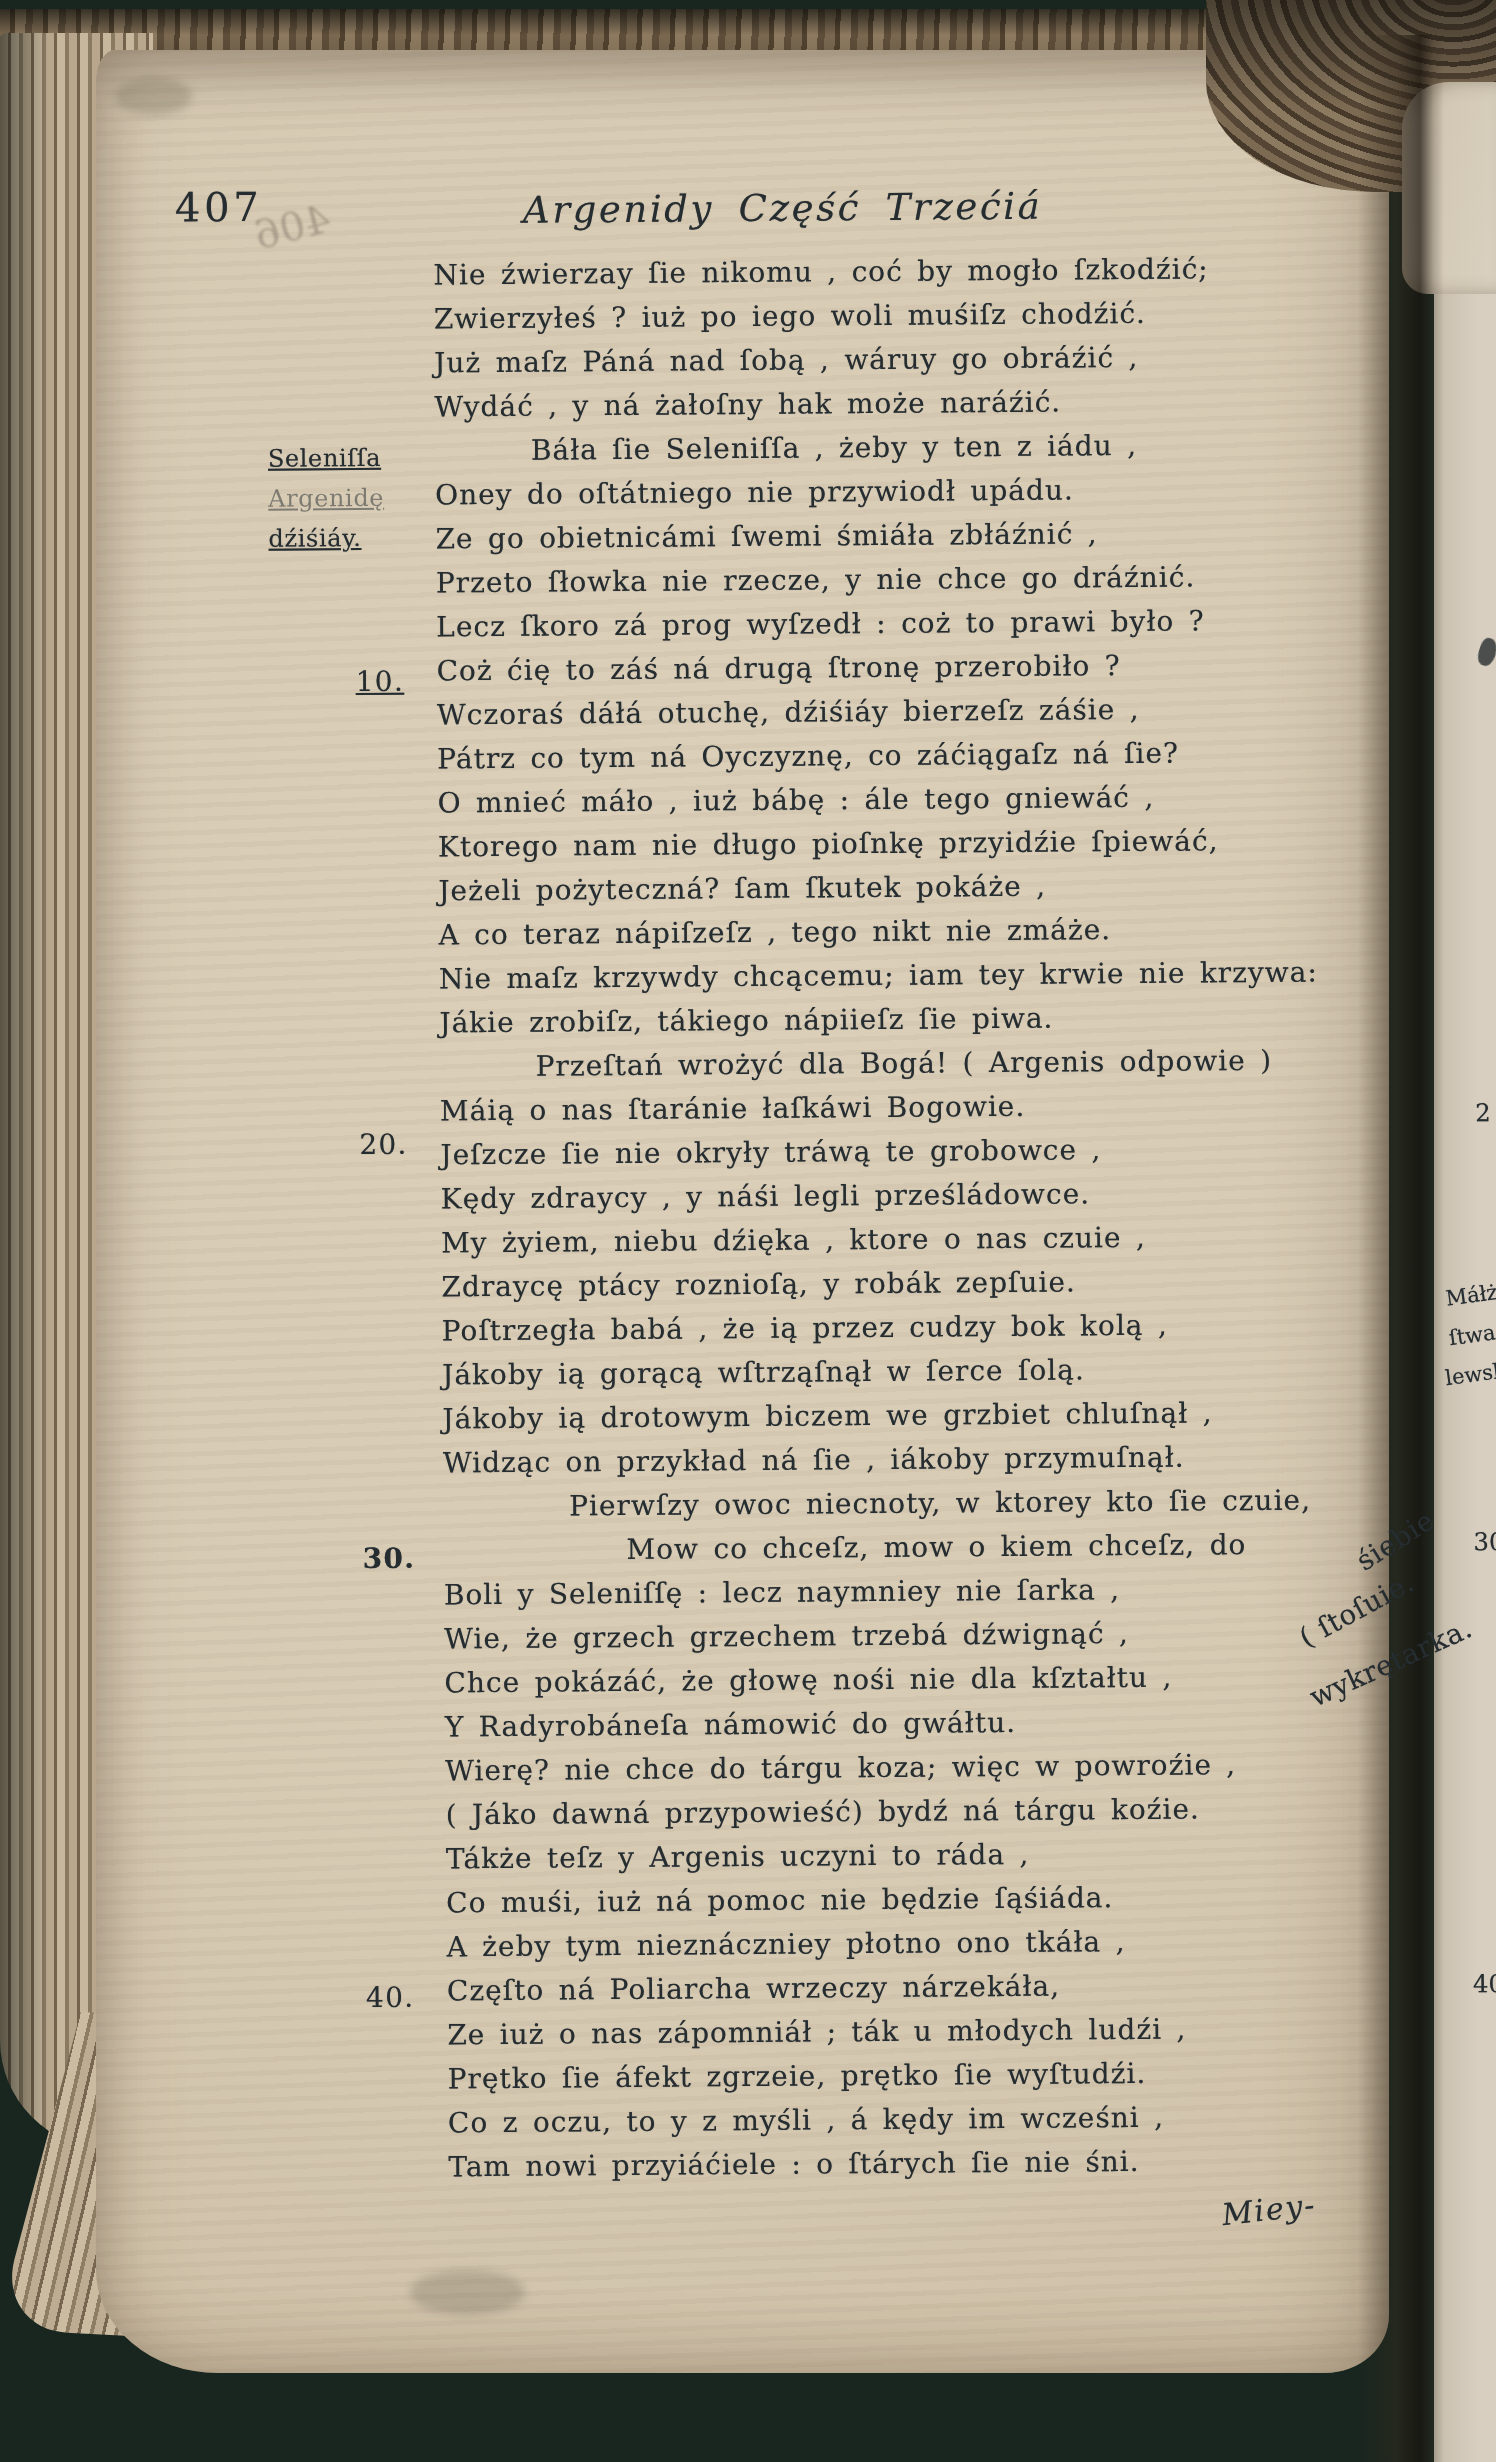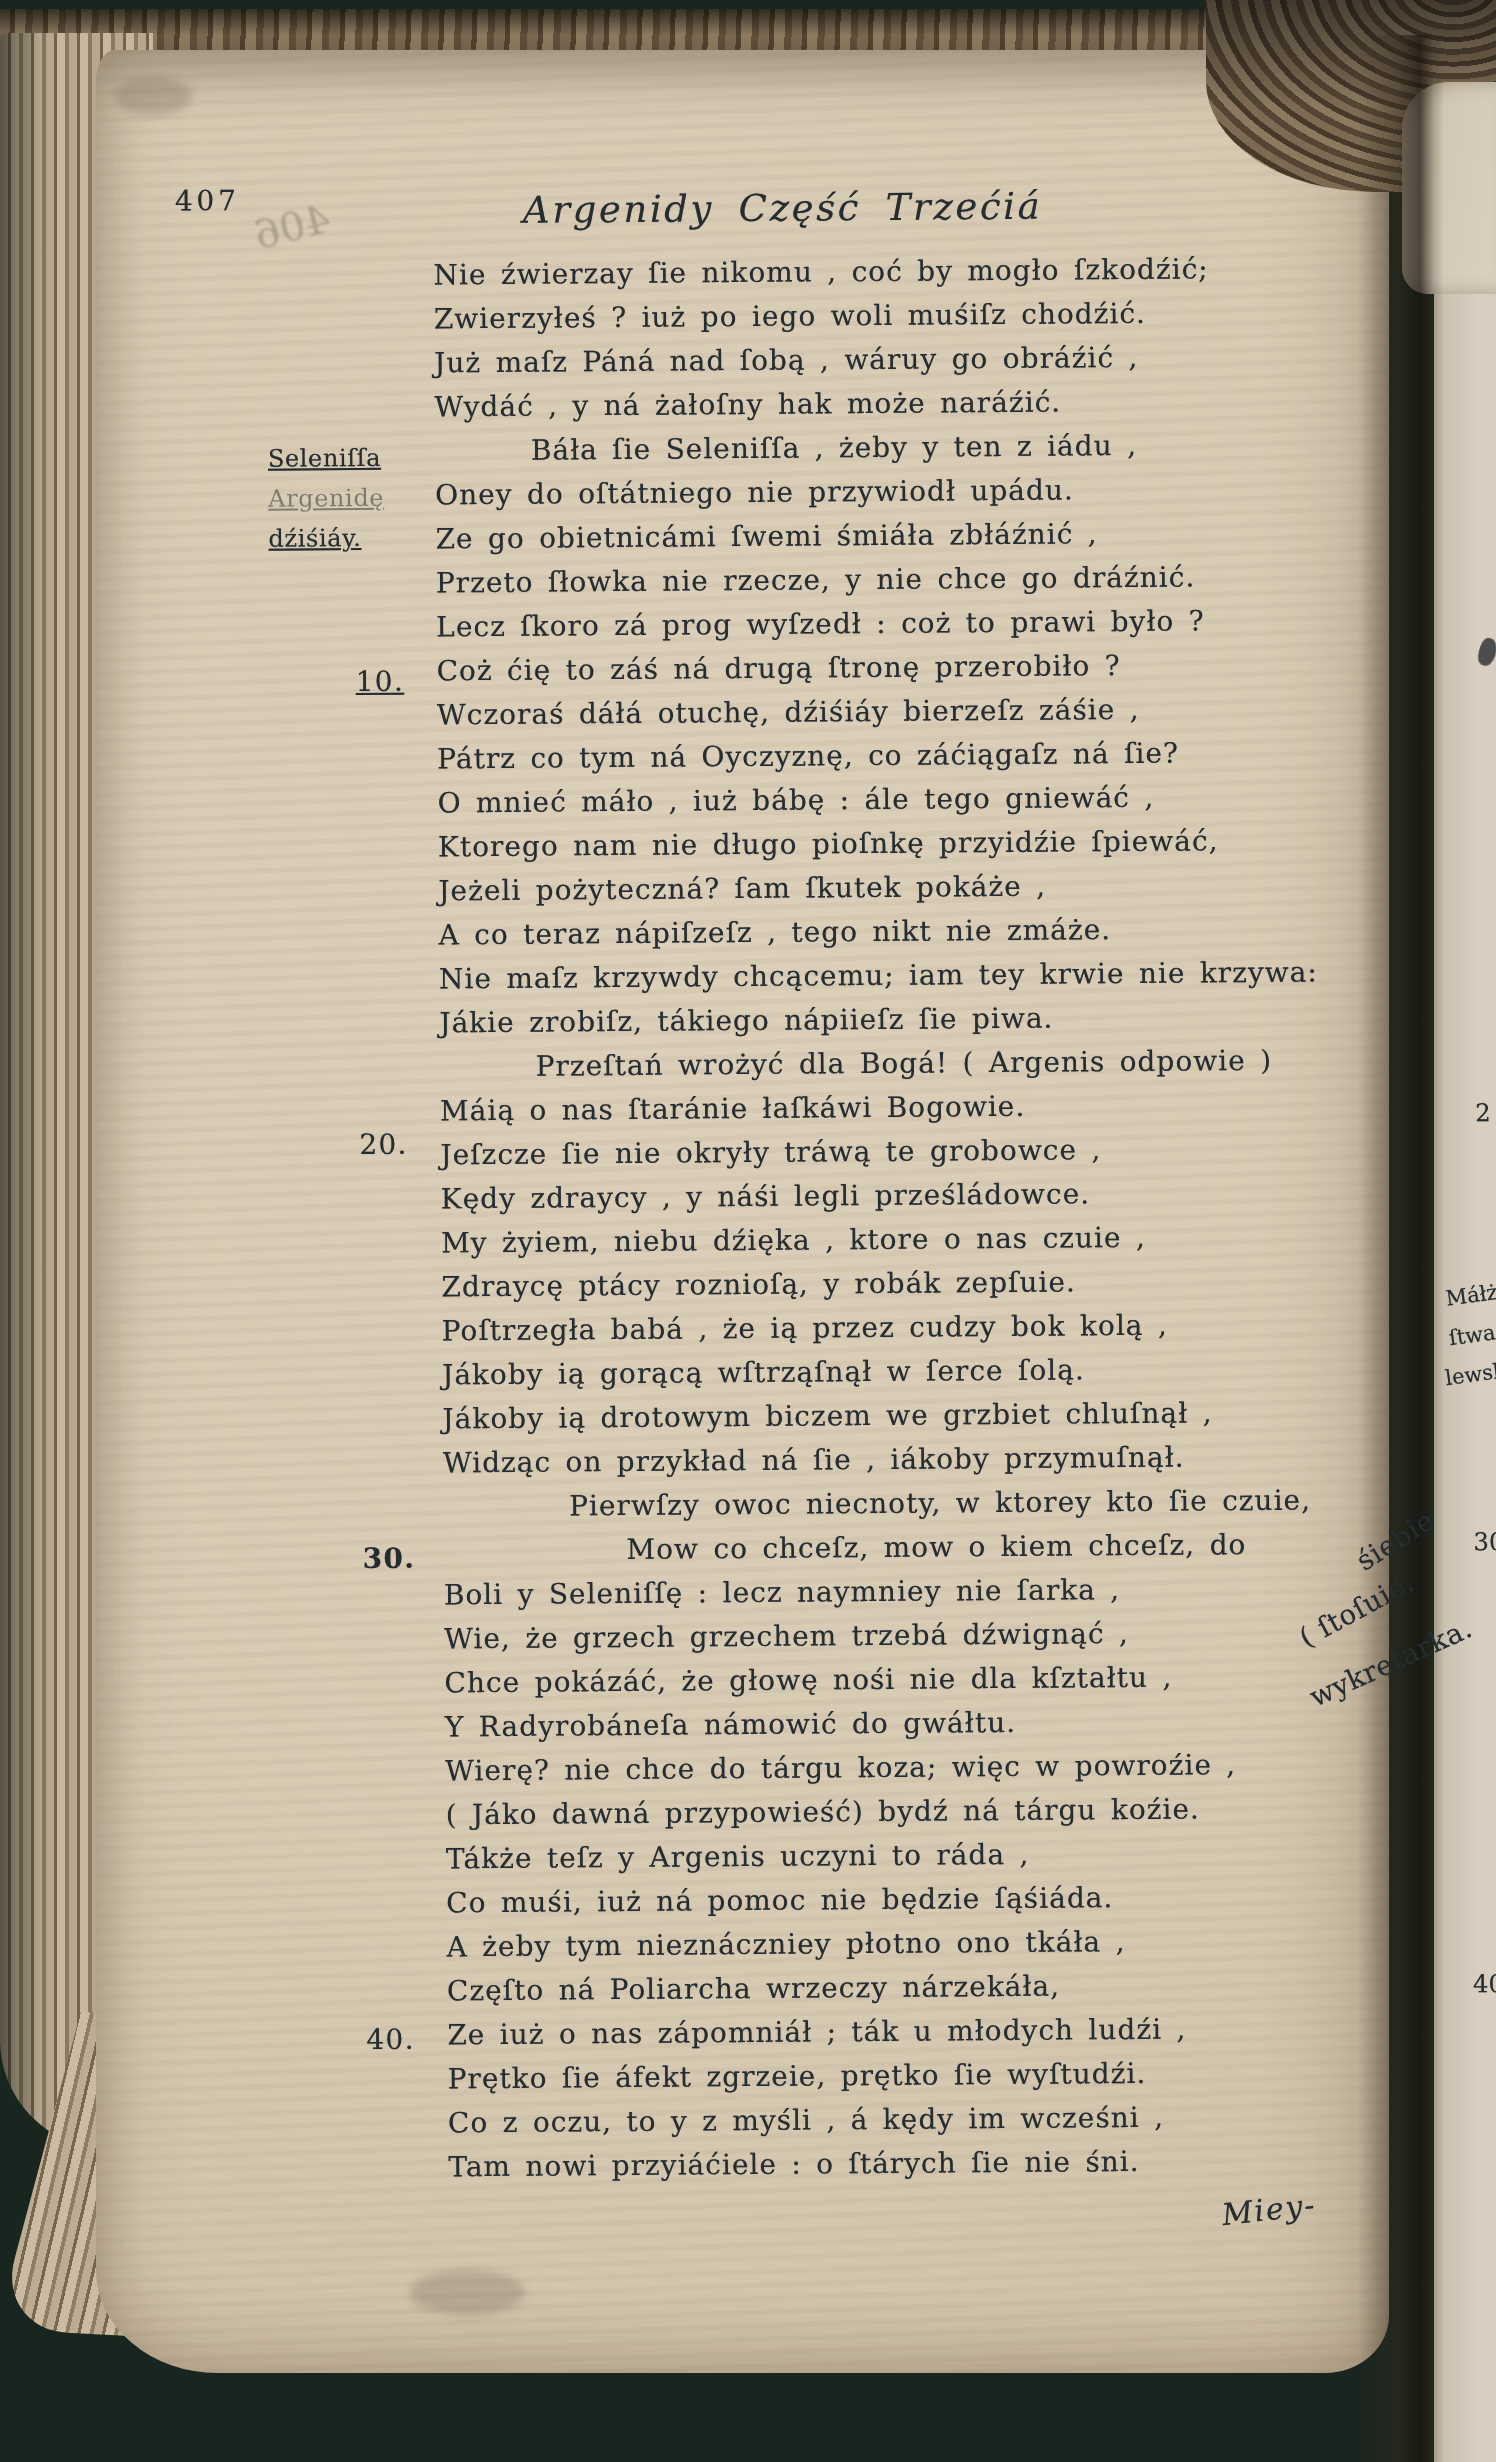--- a/index.html
+++ b/index.html
@@ -63,21 +63,21 @@
     pointer-events:none;
   }
   
   .text-layer{
     position:absolute;left:0;top:0;width:1497px;height:2462px;z-index:5;
     transform:rotate(-0.45deg);
     color:#262d31;
   }
   .ink{ text-shadow:0 0 0.8px rgba(38,45,49,.55); }
   .page-number{
-    position:absolute;left:183px;top:180px;font-size:28px;letter-spacing:3.8px;white-space:nowrap;
+    position:absolute;left:183px;top:180px;font-size:40px;letter-spacing:3.8px;white-space:nowrap;
   }
   .running-title{
     position:absolute;left:531px;top:187px;font-size:37px;font-style:italic;
     letter-spacing:2.6px;word-spacing:10.3px;white-space:nowrap;
   }
   .ghost-num{
     position:absolute;left:262px;top:200px;font-size:40px;white-space:nowrap;
     color:rgba(86,80,66,.34);filter:blur(1px);
     transform:scaleX(-1) rotate(14deg);
   }
@@ -133,21 +133,21 @@
   <span class="page-number ink">407</span>
   <span class="running-title ink">Argenidy Część Trzećiá</span>
 
   <span class="margin-note ink" style="top:441px;">Seleniſſa</span>
   <span class="margin-note mn-faded" style="top:481px;">Argenidę</span>
   <span class="margin-note ink" style="top:521px;">dźiśiáy.</span>
 
   <span class="lnum ink" style="top:662px;text-decoration:underline;">10.</span>
   <span class="lnum ink" style="top:1125px;">20.</span>
   <span class="lnum ink" style="top:1539px;font-weight:bold;">30.</span>
-  <span class="lnum ink" style="top:1978px;margin-top:42px;">40.</span>
+  <span class="lnum ink" style="top:1978px;">40.</span>
 
   <div class="poem ink">
     <div class="pl">Nie źwierzay ſie nikomu , coć by mogło ſzkodźić;</div>
     <div class="pl">Zwierzyłeś ? iuż po iego woli muśiſz chodźić.</div>
     <div class="pl">Już maſz Páná nad ſobą , wáruy go obráźić ,</div>
     <div class="pl">Wydáć , y ná żałoſny hak może naráźić.</div>
     <div class="pl ind-a">Báła ſie Seleniſſa , żeby y ten z iádu ,</div>
     <div class="pl">Oney do oſtátniego nie przywiodł upádu.</div>
     <div class="pl">Ze go obietnicámi ſwemi śmiáła zbłáźnić ,</div>
     <div class="pl">Przeto ſłowka nie rzecze, y nie chce go dráźnić.</div>

